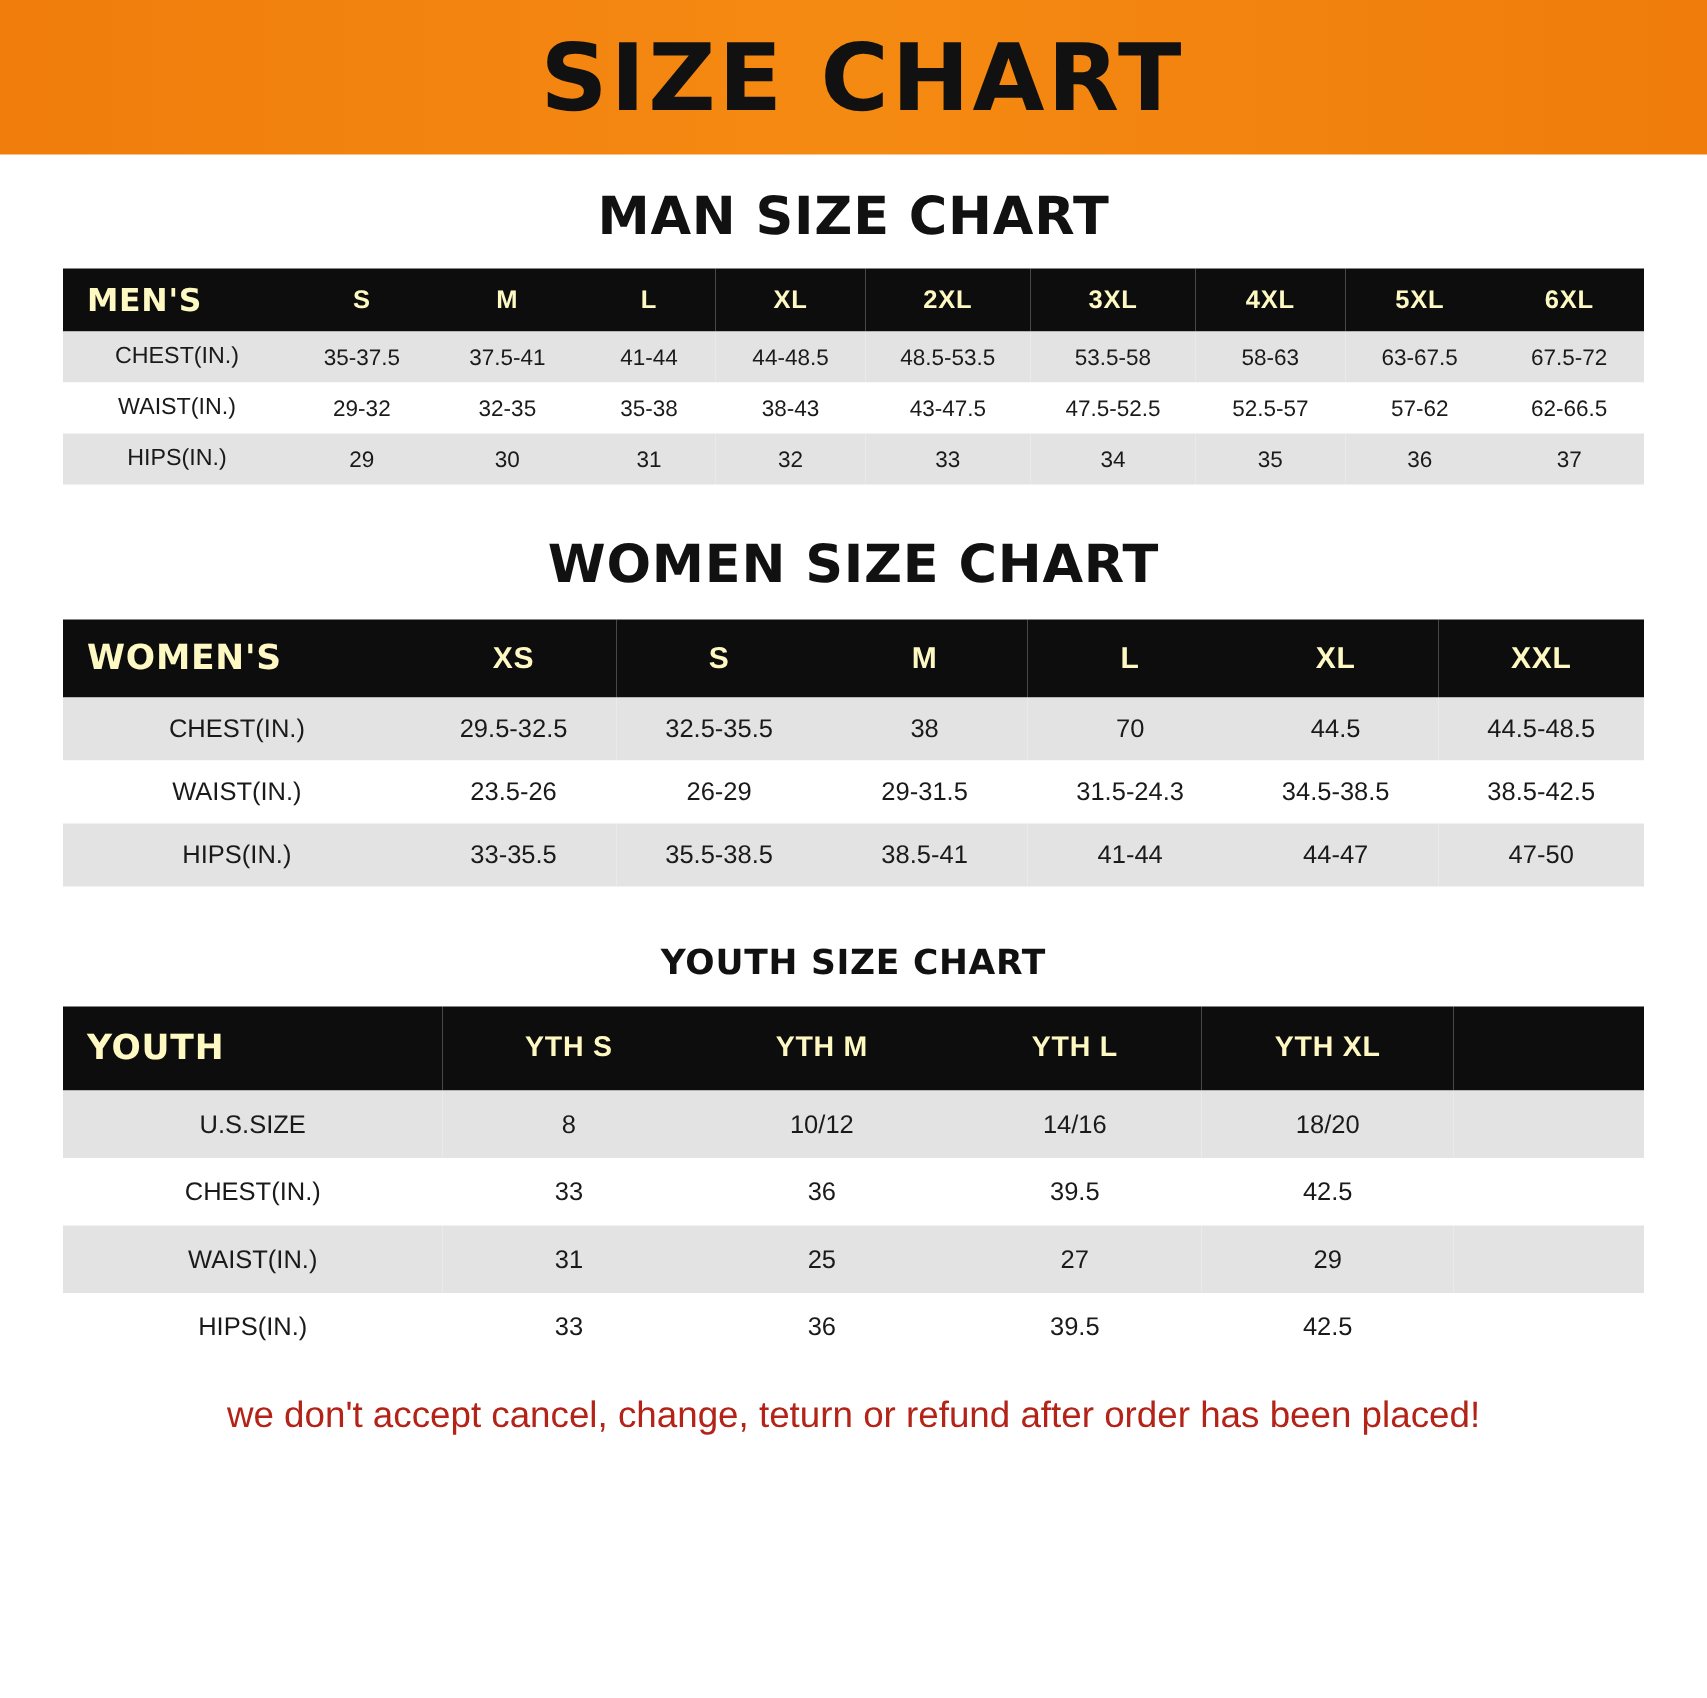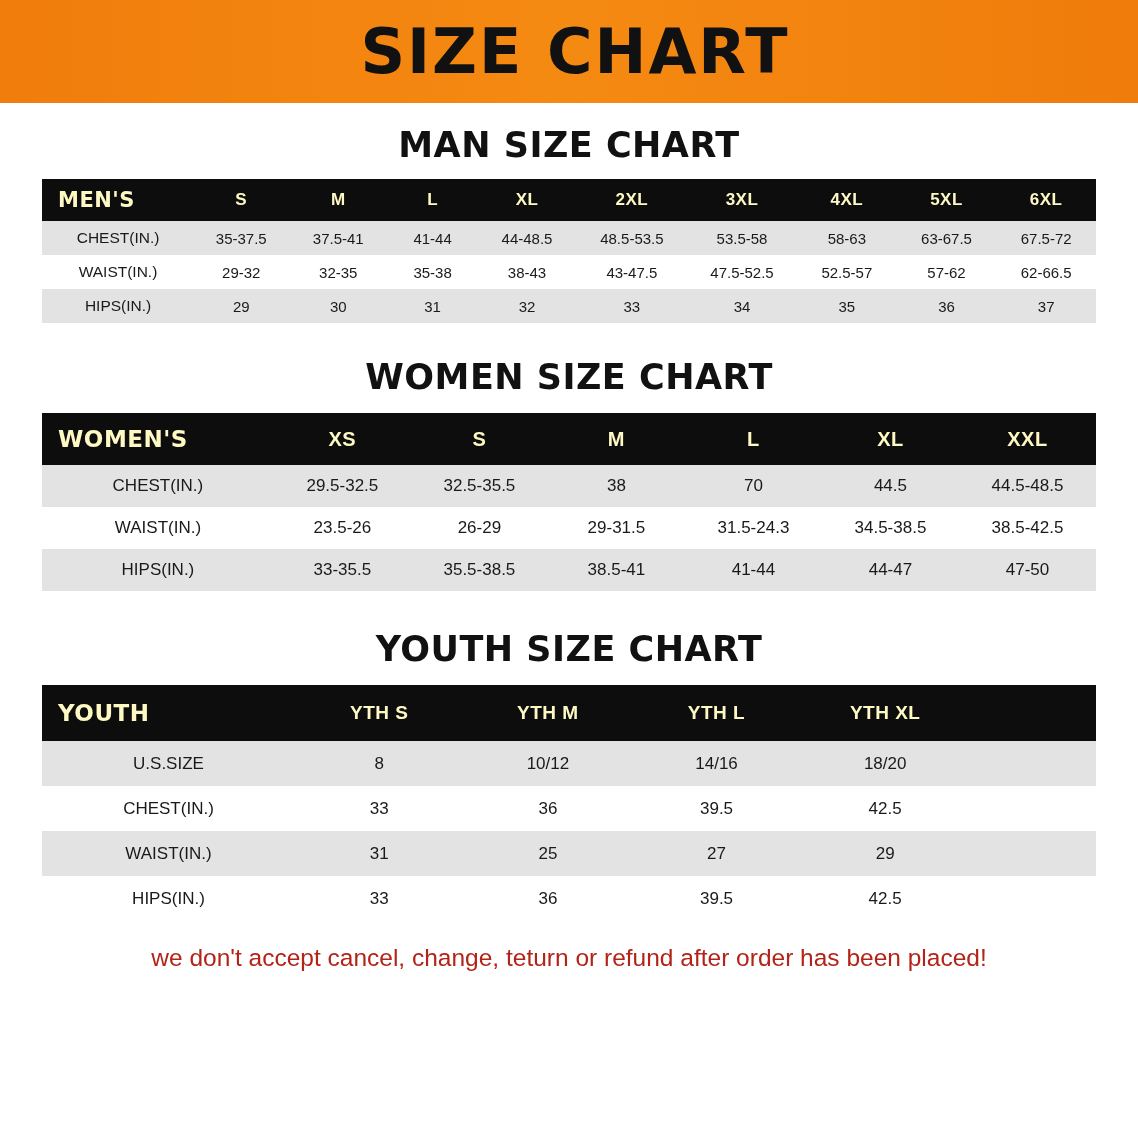--- a/index.html
+++ b/index.html
@@ -40,21 +40,21 @@
   }
   
   .section-title {
     text-align: center;
     font-family: "DejaVu Sans", sans-serif;
     font-weight: bold;
     color: #111111;
   }
   .man-title { font-size: 35px; margin-top: 22px; letter-spacing: 0.5px; }
   .women-title { font-size: 35px; margin-top: 34px; letter-spacing: 0.5px; }
-  .youth-title { font-size: 35px; margin-top: 38px; letter-spacing: 0.5px; }
+  .youth-title { font-size: 23px; margin-top: 38px; letter-spacing: 0.5px; }
 
   
   .table-wrap {
     padding: 0 42px;
     box-sizing: border-box;
   }
   table.size {
     border-collapse: collapse;
     width: 100%;
     table-layout: fixed;

